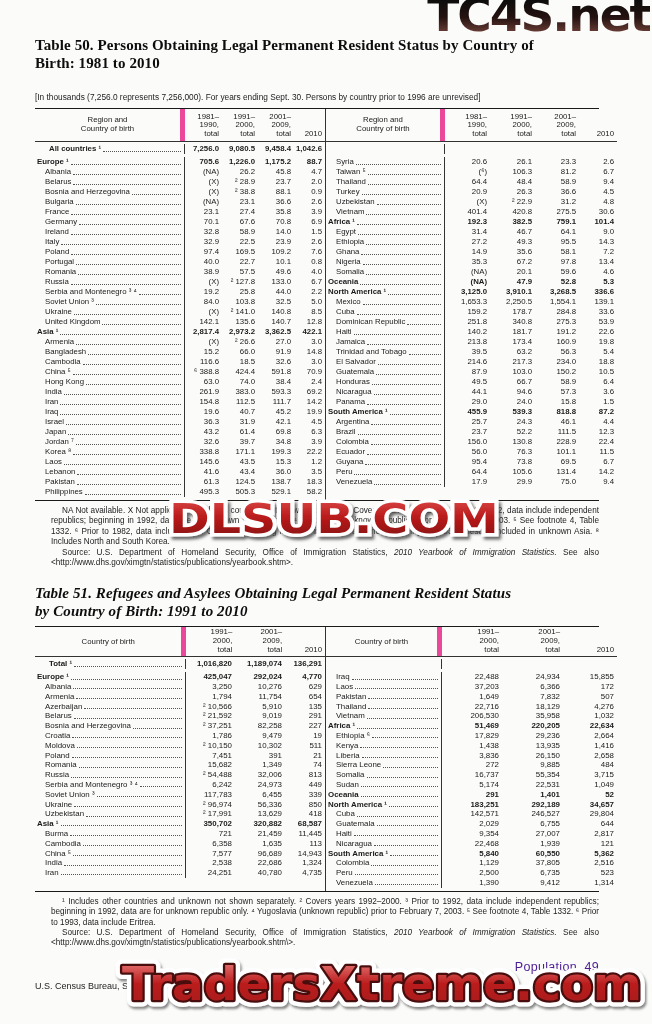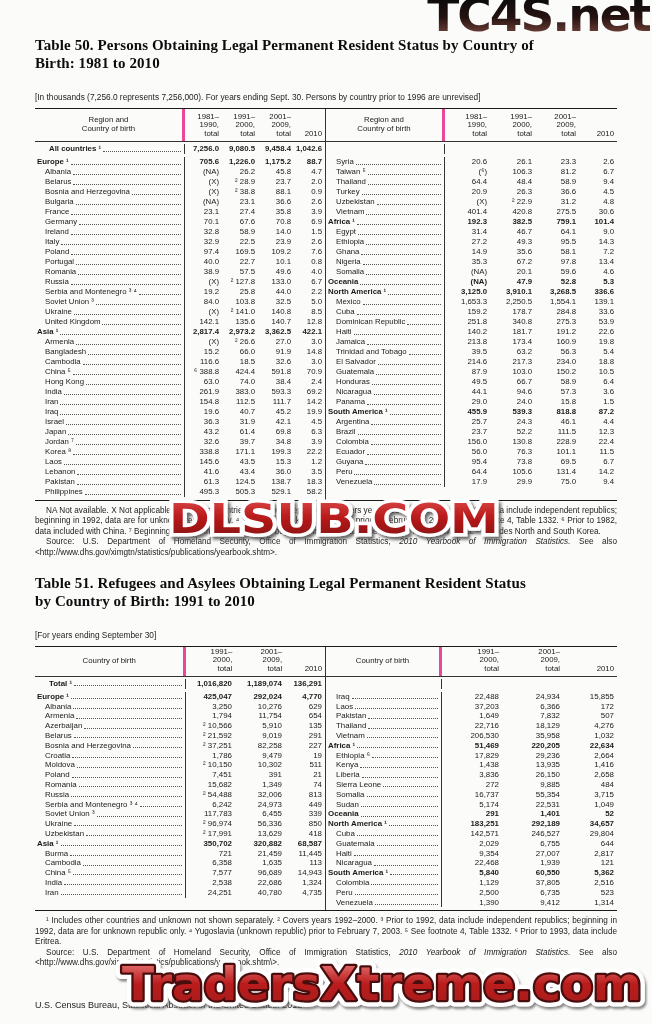--- a/index.html
+++ b/index.html
@@ -1,33 +1,33 @@
 <!DOCTYPE html>
 <html><head>
 <meta charset="utf-8">
 <style>
   * { box-sizing: border-box; margin: 0; padding: 0; }
   html,body { background:#e9e9e9; }
   .page {
     position: relative; width: 652px; height: 1024px;
     background: #fbfbfa; overflow: hidden;
     font-family: "Liberation Sans", sans-serif; color:#1a1a1a;
-    padding: 36px 35px 0 35px;
+    padding: 36px 53px 0 35px;
   }
   .tbl-title { font-family:"Liberation Serif", serif; font-weight:bold;
     font-size:15px; line-height:18px; white-space:pre-line; color:#0d0d0d; letter-spacing:.1px; }
   .tbl-sub { margin-top:20px; font-size:8.3px; color:#222; }
   .tbl { margin-top:6px; border-top:1.7px solid #1a1a1a; border-bottom:1.1px solid #1a1a1a; display:flex; }
   .half { width:291px; display:flex; flex-direction:column; }
   .half.l { border-right:1px solid #333; }
   .hdr { display:flex; align-items:flex-end; border-bottom:1px solid #333; font-size:7.8px; line-height:8.8px; }
   .t50 .hdr { height:33px; }
   .t51 .hdr { height:30px; }
   .hname { align-self:stretch; display:flex; align-items:center; justify-content:center;
-    text-align:center; white-space:pre-line; border-right:3px solid #ec4899; }
+    text-align:center; white-space:pre-line; border-right:5px solid #ec4899; }
   .hcol { text-align:right; padding:0 3px 2px 0; white-space:pre-line; }
   .rows { padding:2px 0 3px 0; }
   .trow { display:flex; }
   .t50 .trow { height:10px; line-height:10px; font-size:7.8px; }
   .t51 .trow { height:9.8px; line-height:9.8px; font-size:7.9px; }
   .trow.s-t, .trow.s-x { margin-bottom:3px; }
   .ncell { display:flex; border-right:1px solid #333; overflow:hidden; }
   .nm { white-space:nowrap; }
   .s-c .nm { padding-left:10px; }
   .s-r .nm { padding-left:2px; font-weight:bold; }
@@ -39,22 +39,22 @@
   
   .t50 .l .ncell, .t50 .l .hname { width:150px; }
   .t50 .l .v1{width:37px} .t50 .l .v2{width:36px} .t50 .l .v3{width:36px} .t50 .l .v4{width:31px}
   .t50 .r .ncell, .t50 .r .hname { width:119px; }
   .t50 .r .v1{width:45px} .t50 .r .v2{width:45px} .t50 .r .v3{width:44px} .t50 .r .v4{width:38px}
   .t51 .l .ncell, .t51 .l .hname { width:152px; }
   .t51 .l .v1{width:49px} .t51 .l .v2{width:50px} .t51 .l .v3{width:40px}
   .t51 .r .ncell, .t51 .r .hname { width:116px; }
   .t51 .r .v1{width:60px} .t51 .r .v2{width:61px} .t51 .r .v3{width:54px}
   .fnblock { margin-top:5px; font-size:8.2px; line-height:10.4px; text-align:justify; color:#1c1c1c; }
-  .fnblock p { text-indent:11px; }
-  .t51-title { margin-top:16px; }
+  .fnblock p { text-indent:11px;margin-left:16px; }
+  .t51-title { margin-top:16px;font-style:italic; }
   .footer-pop { margin-top:11px; text-align:right; font-size:12.5px; letter-spacing:.3px; color:#4c1d95; }
   .footer-credit { margin-top:7px; font-size:9px; color:#222; }
   
   .wm-top {
     position:absolute; top:-13px; right:2px;
     font-family:"DejaVu Sans", sans-serif; font-weight:bold; font-size:47px; letter-spacing:-2px;
     background:linear-gradient(180deg,#0c0c0c 22%,#241210 55%,#8a5047 96%);
     -webkit-background-clip:text; background-clip:text; color:transparent;
     filter: blur(.4px); white-space:nowrap;
   }
@@ -799,21 +799,20 @@
     </div>
   </div>
 
   <div class="fnblock">
     <p>NA Not available. X Not applicable. ¹ Includes countries not shown separately. ² Covers years 1992–2000. ³ Prior to 1992, data include independent republics; beginning in 1992, data are for unknown republic only. ⁴ Yugoslavia (unknown republic) prior to February 7, 2003. ⁵ See footnote 4, Table 1332. ⁶ Prior to 1982, data included with China. ⁷ Beginning in 2003, includes Palestine; beginning in 2003, Palestine included in unknown Asia. ⁸ Includes North and South Korea.</p>
     <p><span>Source: U.S. Department of Homeland Security, Office of Immigration Statistics, </span><i>2010 Yearbook of Immigration Statistics.</i><span> See also &lt;http://www.dhs.gov/ximgtn/statistics/publications/yearbook.shtm&gt;.</span></p>
   </div>
 
   <h1 class="tbl-title t51-title">Table 51. Refugees and Asylees Obtaining Legal Permanent Resident Status
 by Country of Birth: 1991 to 2010</h1>
-  <div class="tbl-sub">[For years ending September 30]</div>
 
   <div class="tbl t51">
     <div class="half l">
       <div class="hdr">
         <span class="hname">Country of birth</span>
         <span class="hcol v1">1991–
 2000,
 total</span>
         <span class="hcol v2">2001–
 2009,

